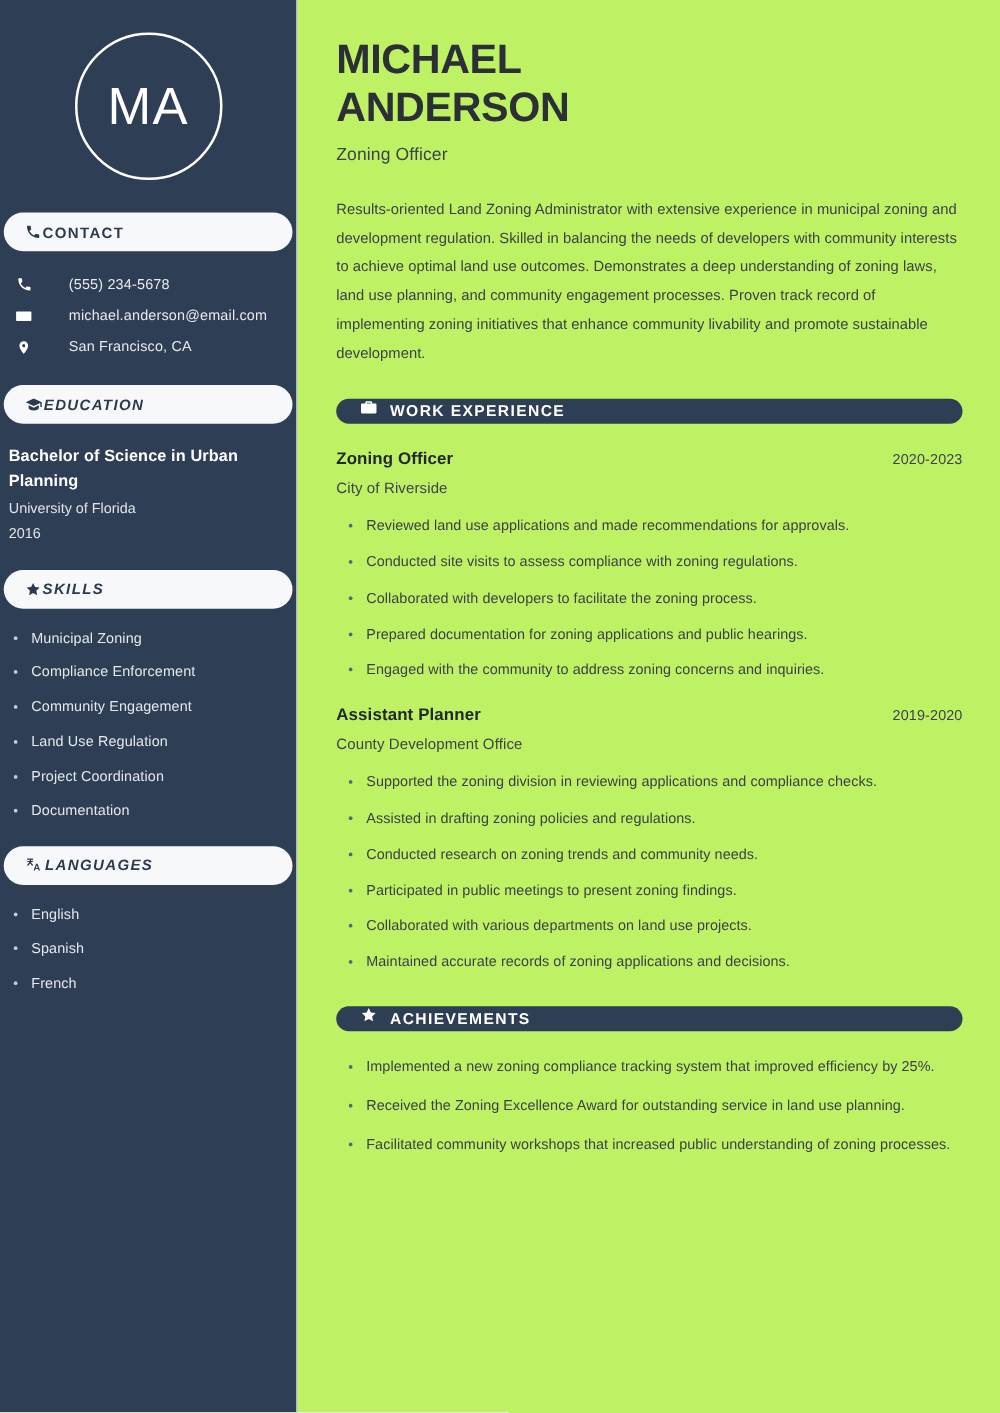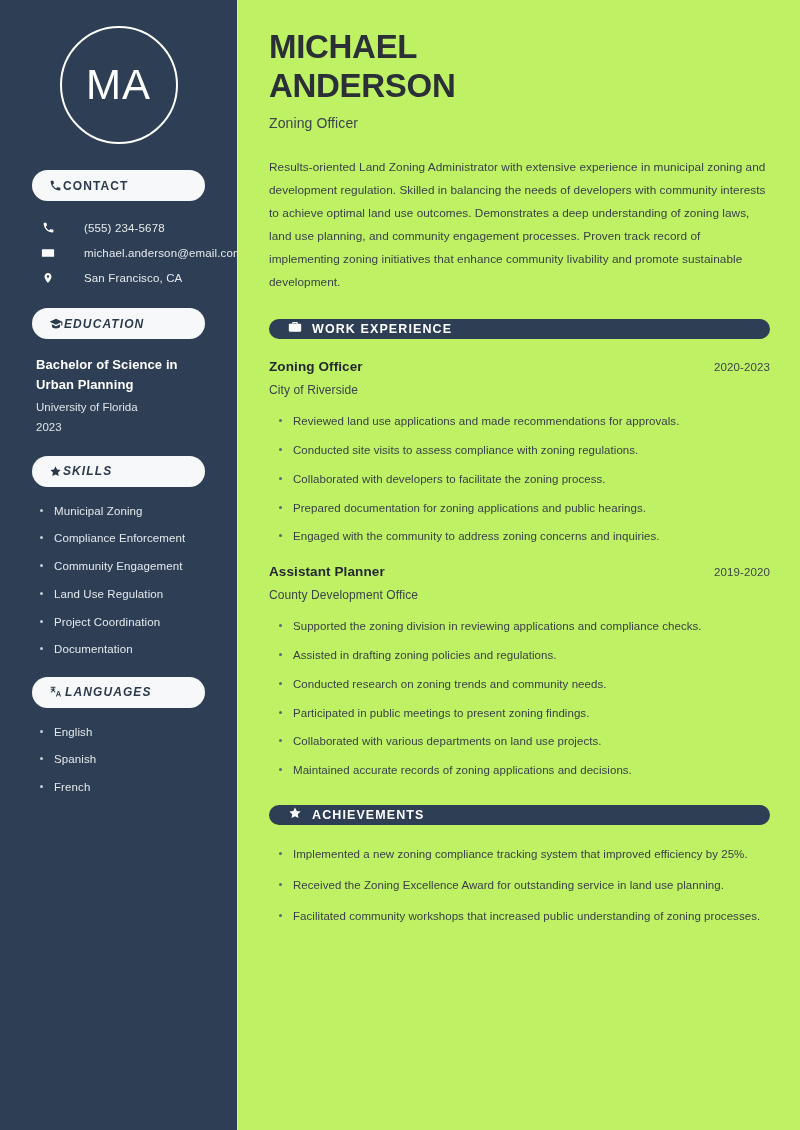--- a/index.html
+++ b/index.html
@@ -20,21 +20,21 @@
     background: #f7f7f7;
     overflow: hidden;
   }
 
   
   .sidebar {
     width: 238px;
     flex: 0 0 238px;
     background: #2e3e54;
     border-right: 1px solid #dcdfe3;
-    padding: 0 32px;
+    padding: 0 3px;
     color: #ffffff;
   }
 
   .avatar-wrap {
     display: flex;
     justify-content: center;
     padding-top: 26px;
     padding-bottom: 26px;
   }
   .avatar {
@@ -287,21 +287,21 @@
         <svg width="14" height="14" viewBox="0 0 24 24" fill="#2b3a4d">
           <path d="M12 3 1 8.2l11 5.2 9-4.3v5.6h2V8.2L12 3zM5 12.4v3.8c0 1.9 3.1 3.4 7 3.4s7-1.5 7-3.4v-3.8l-7 3.3-7-3.3z"></path>
         </svg>
       </span>
       <span class="pill-label">EDUCATION</span>
     </div>
 
     <div class="edu-block">
       <div class="edu-degree">Bachelor of Science in Urban Planning</div>
       <div class="edu-school">University of Florida</div>
-      <div class="edu-year">2023</div>
+      <div class="edu-year">2016</div>
     </div>
 
     <div class="pill pill-gap-top">
       <span class="icon">
         <svg width="13" height="13" viewBox="0 0 24 24" fill="#2b3a4d">
           <path d="M12 2.5l2.9 6 6.6.9-4.8 4.6 1.2 6.5-5.9-3.1-5.9 3.1 1.2-6.5L2.5 9.4l6.6-.9 2.9-6z"></path>
         </svg>
       </span>
       <span class="pill-label">SKILLS</span>
     </div>

